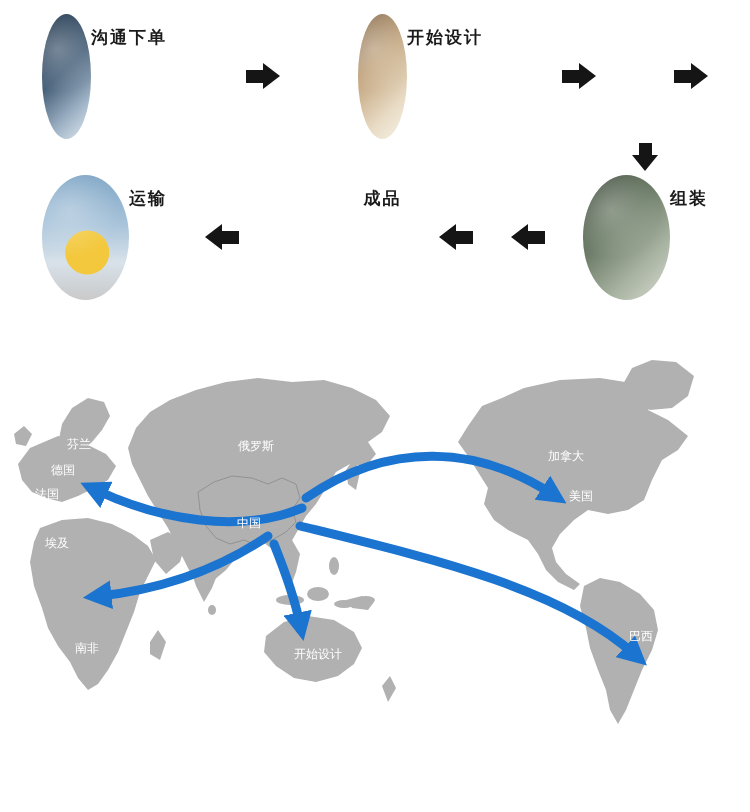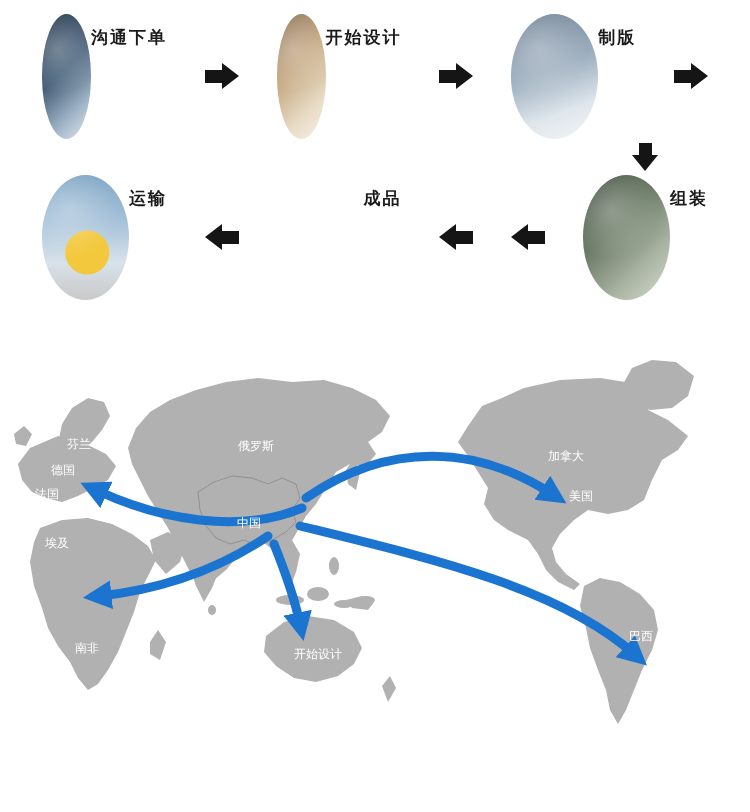--- a/index.html
+++ b/index.html
@@ -65,24 +65,20 @@
           <span class="head-right"></span>
         </div>
       <div class="step">
         <div class="photo photo-design"></div>
         <div class="step-label">开始设计</div>
       </div>
       <div class="harrow">
           <span class="bar"></span>
           <span class="head-right"></span>
         </div>
-      <div class="step">
-        <div class="photo photo-sewing"></div>
-        <div class="step-label">制版</div>
-      </div>
       <div class="harrow">
           <span class="bar"></span>
           <span class="head-right"></span>
         </div>
     </div>
 
     <div class="down-row">
       <div class="varrow">
           <span class="vbar"></span>
           <span class="vhead"></span>

